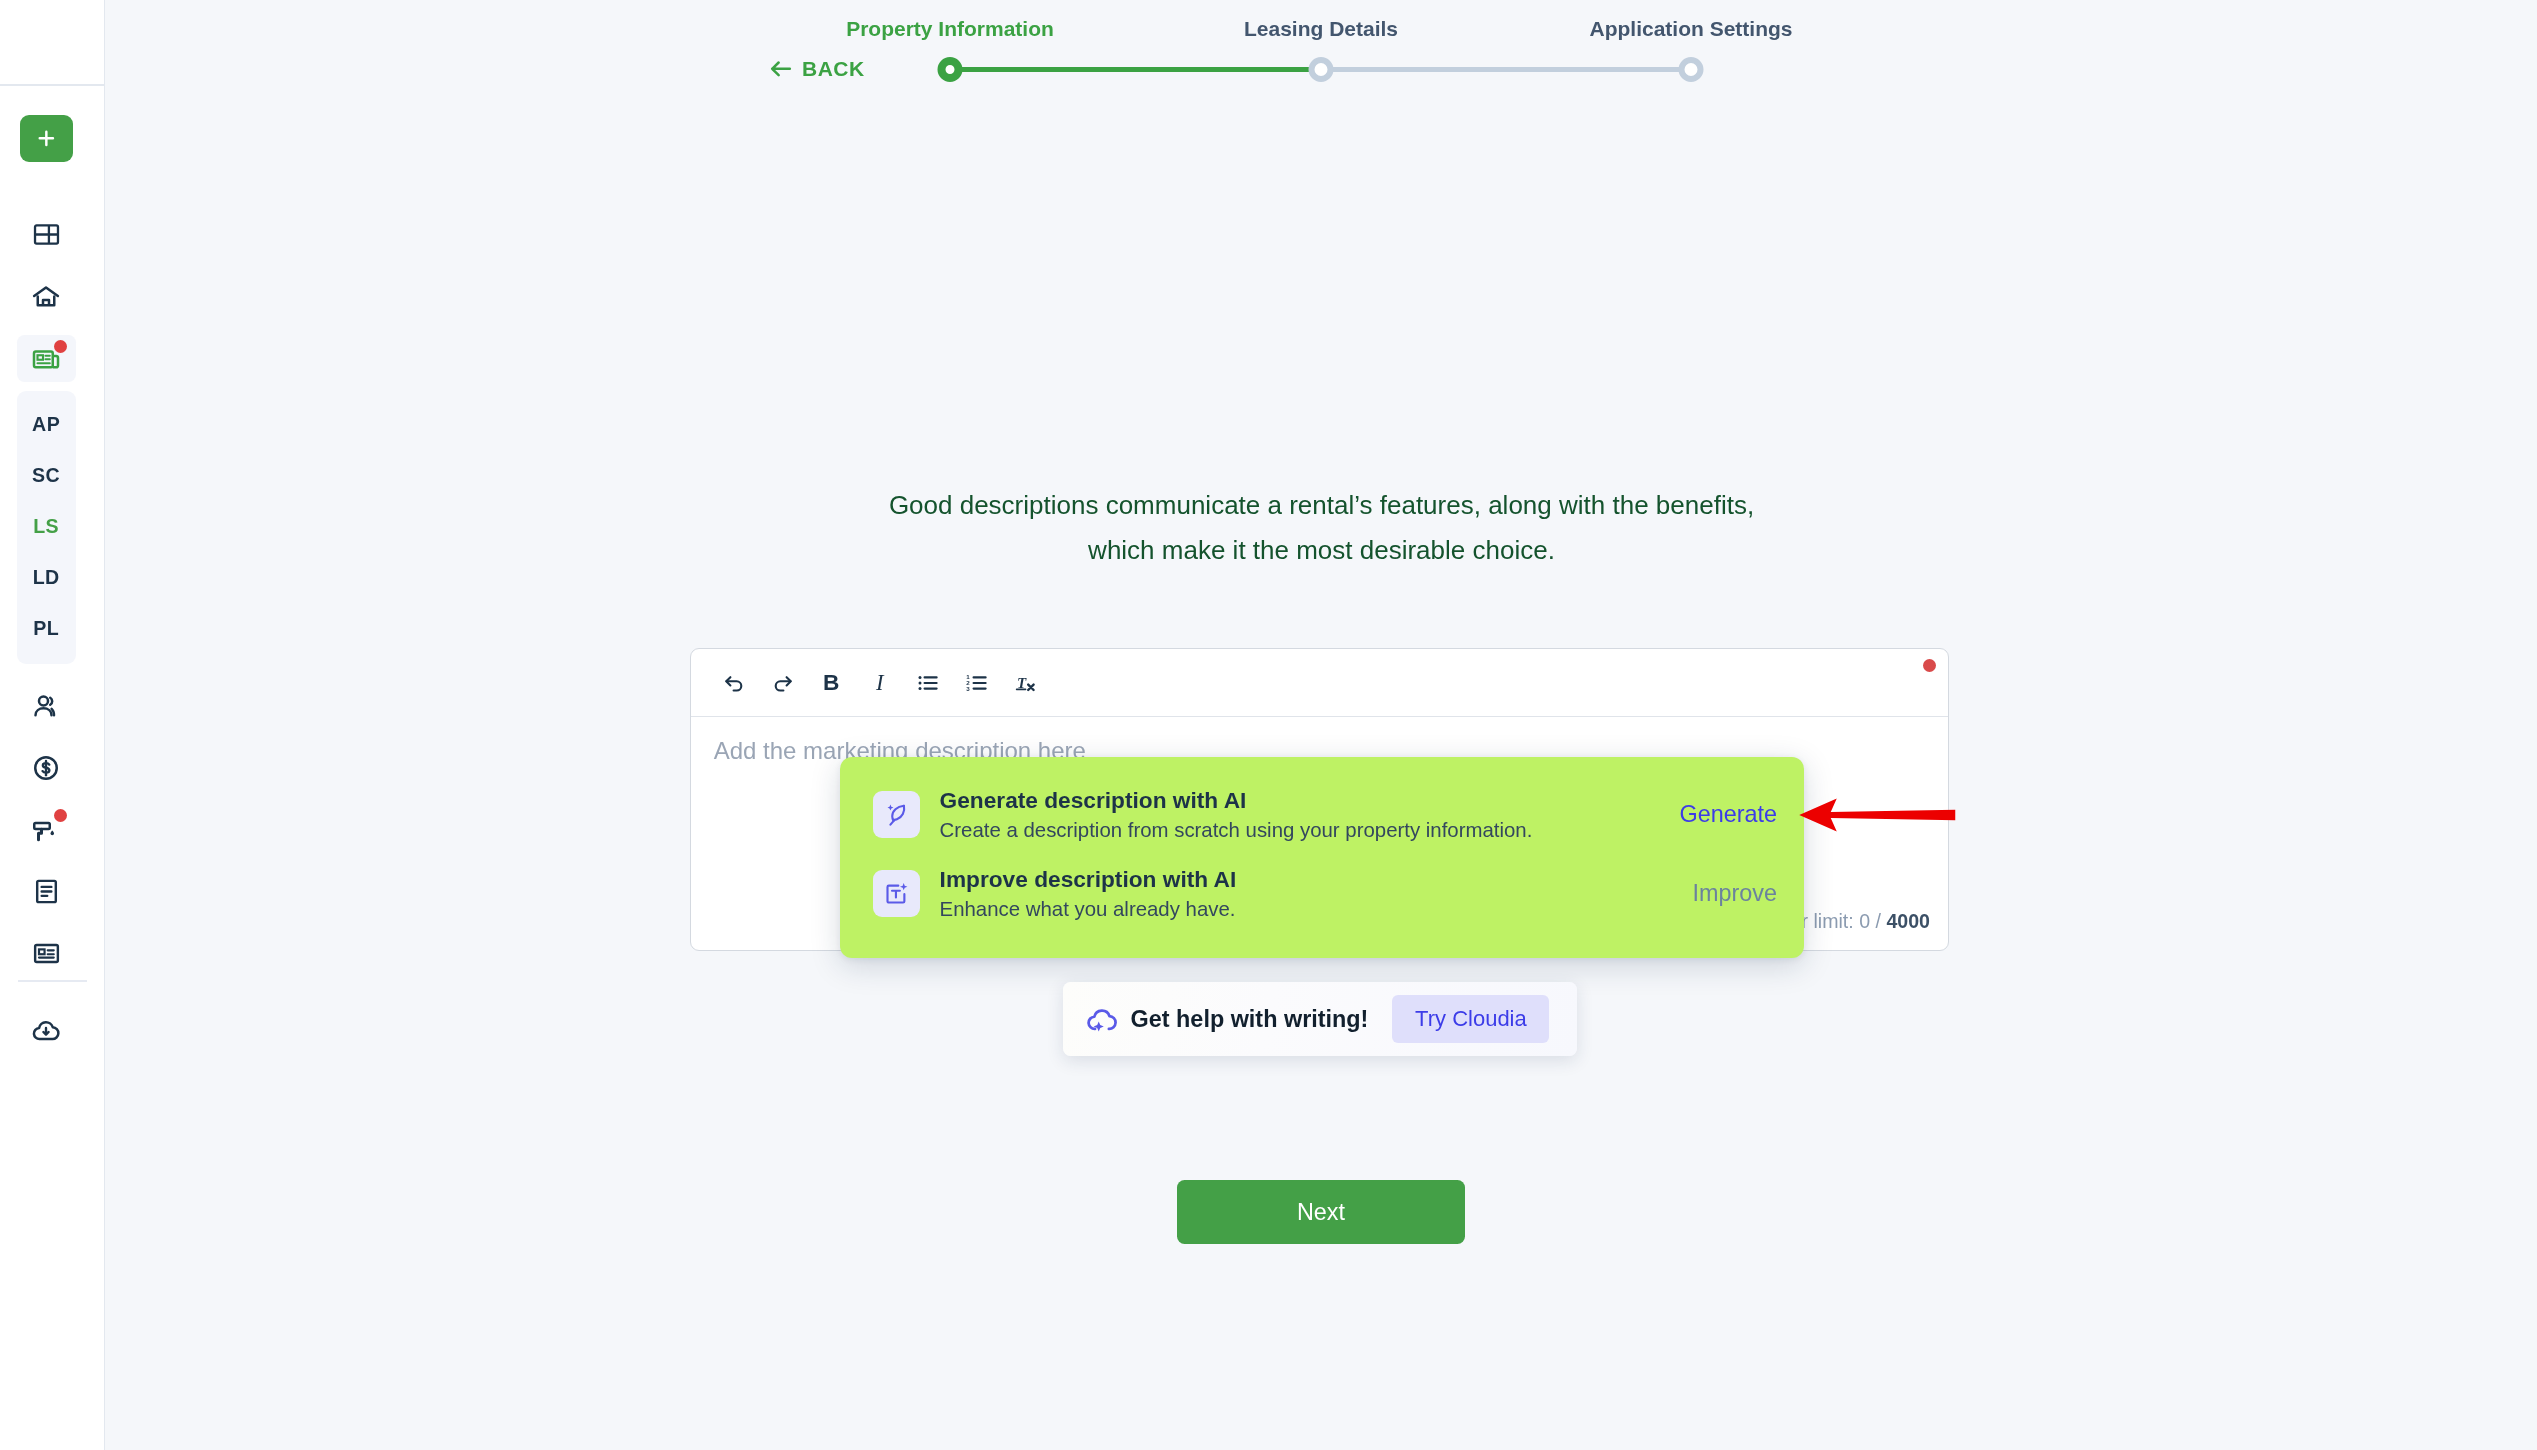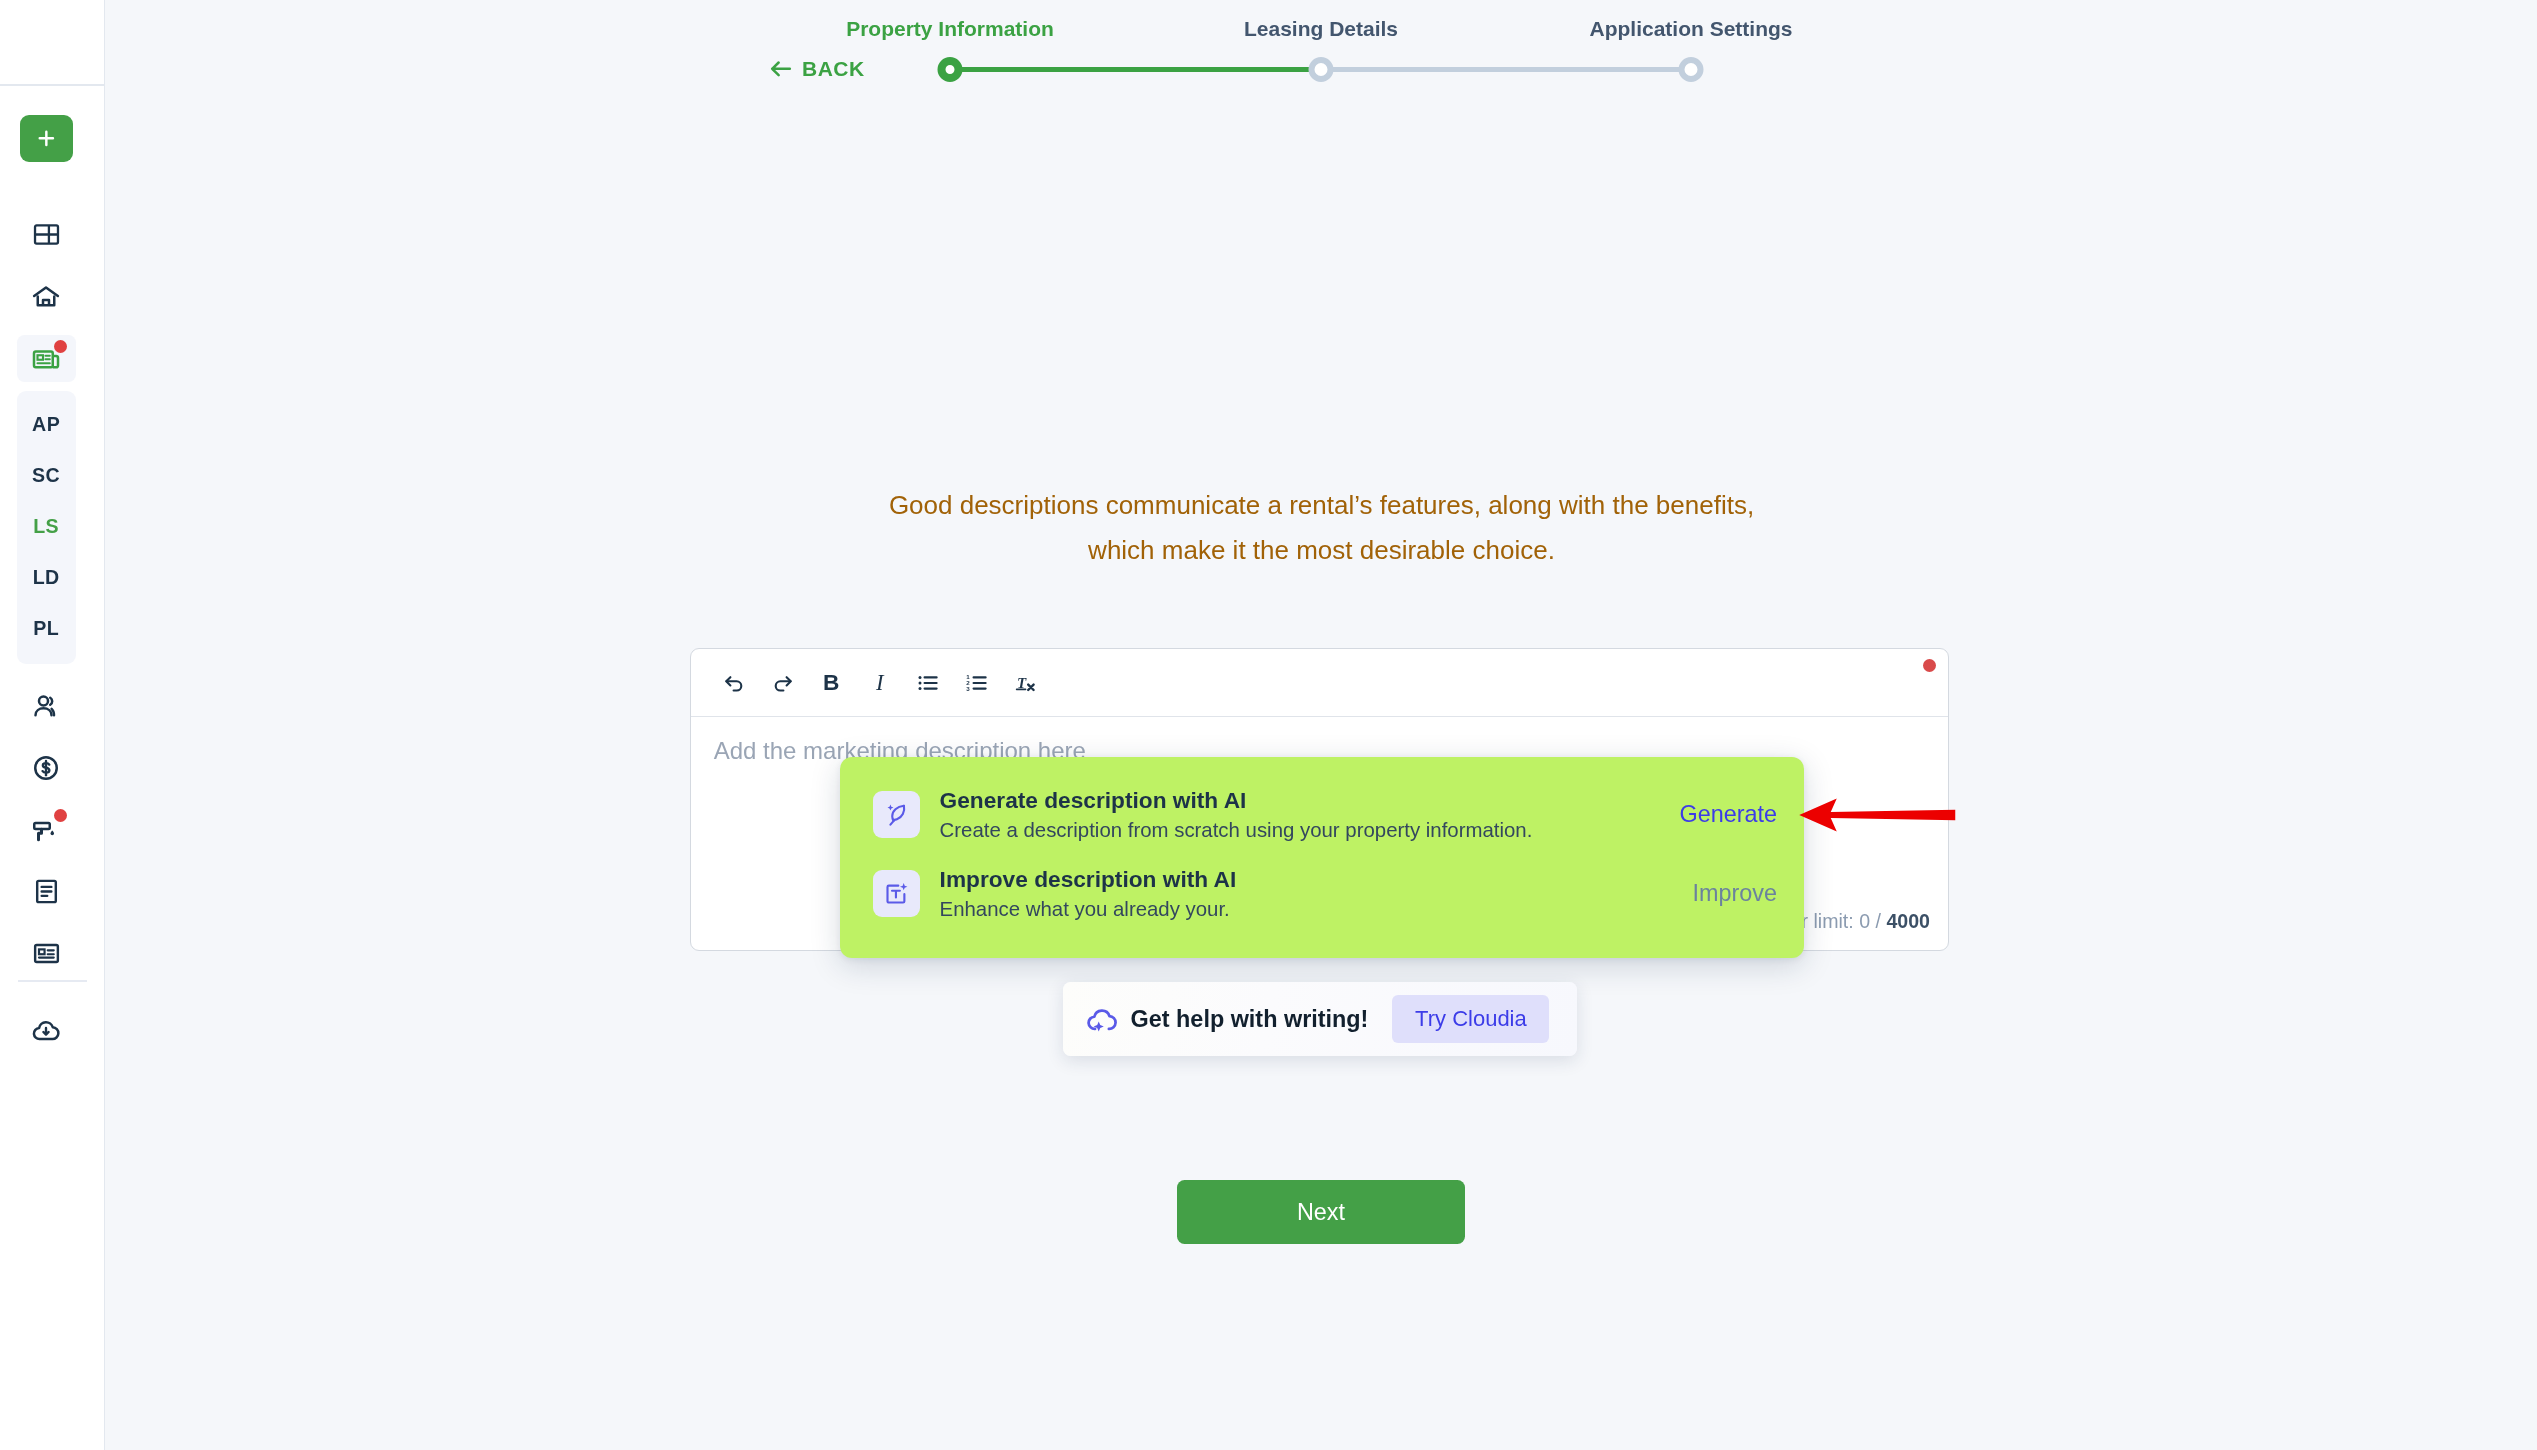--- a/index.html
+++ b/index.html
@@ -94,21 +94,21 @@
   
   #page-title {
     position: absolute; left: 0; right: 0; top: 434px;
     text-align: center;
     font-size: 30px; font-weight: bold; color: #1d3348;
     padding-left: 105px;
   }
   #page-sub {
     position: absolute; left: 876px; top: 483px;
     width: 891px; text-align: center;
-    font-size: 26px; line-height: 45px; color: #a16207;
+    font-size: 26px; line-height: 45px; color: #14532d;
   }
 
   
   #editor-card {
     position: absolute; left: 690px; top: 648px;
     width: 1259px; height: 303px;
     background: #ffffff;
     border: 1.5px solid #d4d9e0;
     border-radius: 9px;
   }
@@ -394,21 +394,21 @@
     <div class="ai-row">
       <div class="ai-iconbox">
         <svg width="27" height="27" viewBox="0 0 24 24" fill="none">
           <path d="M19 12.6v6.2c0 .7-.5 1.2-1.2 1.2H5.2c-.7 0-1.2-.5-1.2-1.2V6.2C4 5.5 4.5 5 5.2 5h8.4" stroke="#5a5ae8" stroke-width="1.9" stroke-linecap="round"></path>
           <path d="M8 9.6h7M11.5 9.6v6" stroke="#5a5ae8" stroke-width="1.9" stroke-linecap="round"></path>
           <path d="M18.4 2.6 19.3 5l2.4.9-2.4.9-.9 2.4-.9-2.4L15.1 6l2.4-.9z" fill="#5a5ae8"></path>
         </svg>
       </div>
       <div class="ai-text">
         <div class="ai-title">Improve description with AI</div>
-        <div class="ai-desc">Enhance what you already your.</div>
+        <div class="ai-desc">Enhance what you already have.</div>
       </div>
       <div class="ai-action muted">Improve</div>
     </div>
   </div>
 
   <div id="cloudia">
     <svg width="33" height="33" viewBox="0 0 24 24" fill="none">
       <path d="M8 18.8a4.4 4.4 0 0 1-.5-8.8 5.7 5.7 0 0 1 11-.5 4.1 4.1 0 0 1-.4 9.3" stroke="#5a5ae8" stroke-width="2" stroke-linecap="round" stroke-linejoin="round"></path>
       <path d="M10.7 13.4l1.1 2.6 2.6 1.1-2.6 1.1-1.1 2.6-1.1-2.6L7 17.1l2.6-1.1z" fill="#5a5ae8"></path>
     </svg>

